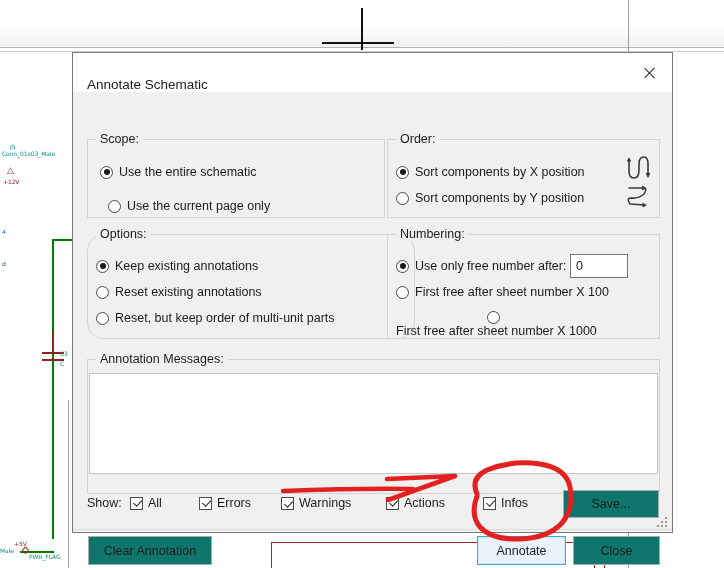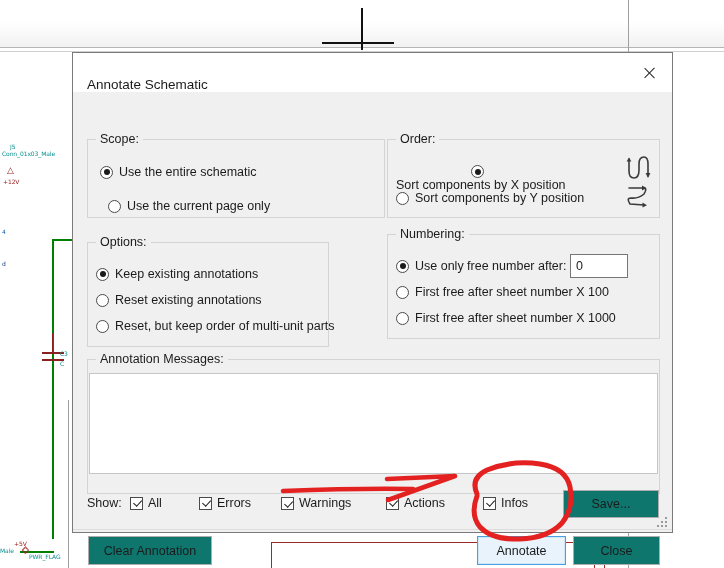--- a/index.html
+++ b/index.html
@@ -381,21 +381,21 @@
           <span>Use the entire schematic</span>
         </div>
         <div class="radio-row" style="left:20px; top:51px;margin-top:8px;">
           <span class="radio"></span>
           <span>Use the current page only</span>
         </div>
       </div>
 
       <div class="group" style="left:314px; top:47px; width:273px; height:79px;">
         <div class="group-legend">Order:</div>
-        <div class="radio-row" style="left:8px; top:25px;flex-direction:column;">
+        <div class="radio-row" style="left:8px; top:25px;">
           <span class="radio checked"></span>
           <span>Sort components by X position</span>
         </div>
         <div class="radio-row" style="left:8px; top:51px;">
           <span class="radio"></span>
           <span>Sort components by Y position</span>
         </div>
 
         <div class="sort-icons">
           <svg width="26" height="58" viewBox="0 0 26 58" style="position:absolute;left:0;top:0;">
@@ -406,21 +406,21 @@
             </g>
             <g stroke="#3a3a3a" stroke-width="1.6" fill="none" stroke-linecap="round" transform="translate(0,30)">
               <path d="M4 4 L18 4 Q23 4 19 10 Q13 15 6 14 Q1 14 5 20 L19 21"></path>
               <path d="M17 1.6 L21.5 4 L17 6.4" fill="#3a3a3a" stroke="none"></path>
               <path d="M17.5 18.6 L22 21.3 L17.5 23.6" fill="#3a3a3a" stroke="none"></path>
             </g>
           </svg>
         </div>
       </div>
 
-      <div class="group" style="left:14px; top:150px; width:242px; height:105px;">
+      <div class="group" style="left:14px; top:142px; width:328px; height:105px;border-radius:17px;">
         <div class="group-legend">Options:</div>
         <div class="radio-row" style="left:8px; top:24px;">
           <span class="radio checked"></span>
           <span>Keep existing annotations</span>
         </div>
         <div class="radio-row" style="left:8px; top:50px;">
           <span class="radio"></span>
           <span>Reset existing annotations</span>
         </div>
         <div class="radio-row" style="left:8px; top:76px;">
@@ -435,21 +435,21 @@
           <span class="radio checked"></span>
           <span>Use only free number after:</span>
         </div>
         <div class="num-input" style="left:182px; top:19px;">
           <span>0</span>
         </div>
         <div class="radio-row" style="left:8px; top:50px;">
           <span class="radio"></span>
           <span>First free after sheet number X 100</span>
         </div>
-        <div class="radio-row" style="left:8px; top:76px;">
+        <div class="radio-row" style="left:8px; top:76px;flex-direction:column;">
           <span class="radio"></span>
           <span>First free after sheet number X 1000</span>
         </div>
       </div>
 
       <div class="group" style="left:14px; top:267px; width:573px; height:135px;">
         <div class="group-legend">Annotation Messages:</div>
       </div>
       <div class="msg-box" style="left:16px; top:281px; width:569px; height:101px;">
         <span></span>

